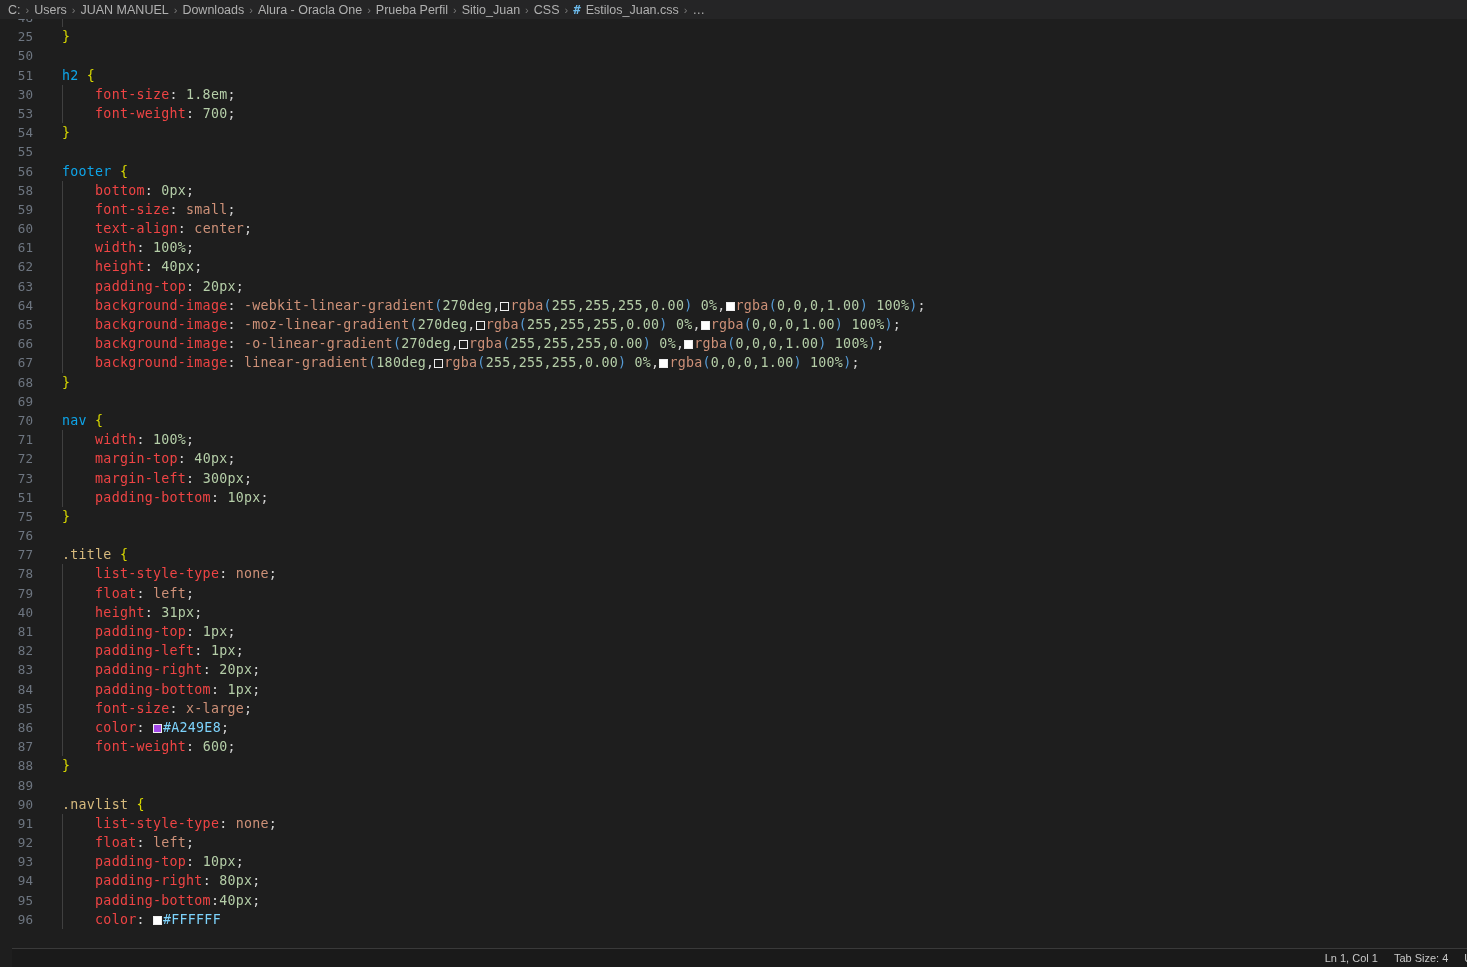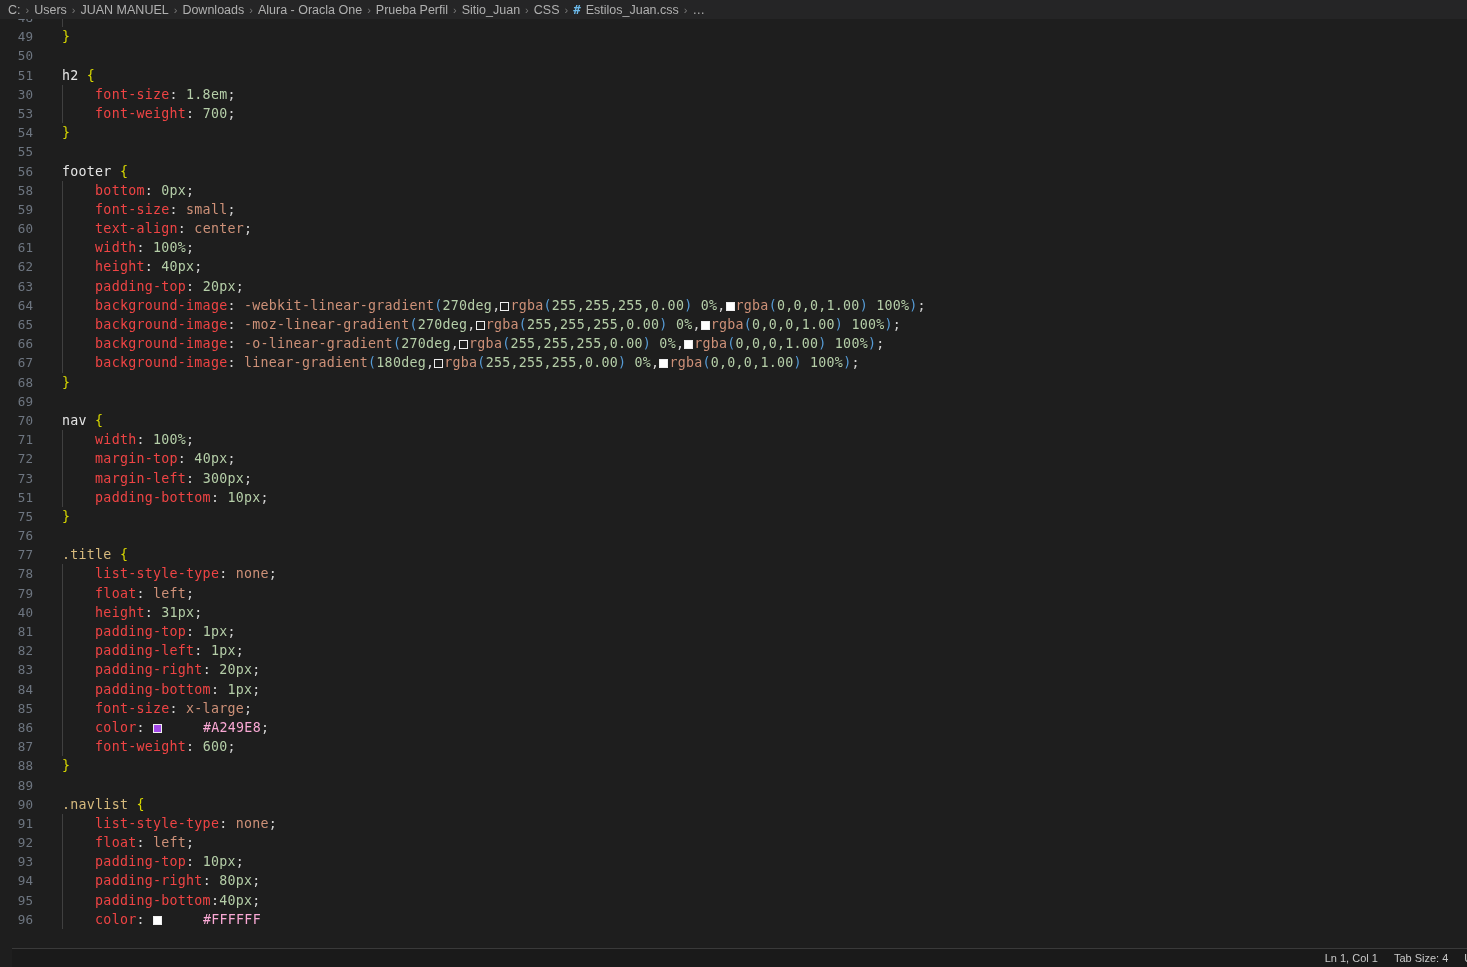--- a/index.html
+++ b/index.html
@@ -66,30 +66,30 @@
   
   .code.guide::before{
     content:"";
     position:absolute;
     left:18px; top:0; bottom:0;
     width:1px;
     background:#404040;
   }
 
   
-  .tk-sel      { color:#e5e5e5; }   
+  .tk-sel      { color:#0ea5e9; }   
   .tk-cls      { color:#d7ba7d;text-align:right; }   
   .tk-brace    { color:#d7d700; }   
   .tk-prop     { color:#ef4444; }   
   .tk-colon    { color:#d4d4d4; }
   .tk-kw       { color:#ce9178; }   
   .tk-num      { color:#b5cea8; }   
   .tk-punc     { color:#d4d4d4; }   
   .tk-fn       { color:#ce9178; }
-  .tk-hex      { color:#f9a8d4;padding-left:40px; }   
+  .tk-hex      { color:#7dd3fc; }   
   .tk-deg      { color:#b5cea8; }
   .tk-paren    { color:#569cd6; }
 
   
   .swatch{
     display:inline-block;
     width:9px; height:9px;
     border:1px solid #eeeeee;
     vertical-align:-1px;
     margin-right:1px;
@@ -135,21 +135,21 @@
     <span class="crumb-sep">›</span>
     <span class="crumb-icon">#</span>
     <span class="crumb">Estilos_Juan.css</span>
     <span class="crumb-sep">›</span>
     <span class="crumb">…</span>
   </div>
 
 <div id="editor">
   <div id="code-rows">
       <div class="row"><div class="ln">48</div><div class="code guide"></div></div>
-      <div class="row"><div class="ln">49</div><div class="code"><span class="tk-brace">}</span></div></div>
+      <div class="row"><div class="ln">25</div><div class="code"><span class="tk-brace">}</span></div></div>
       <div class="row"><div class="ln">50</div><div class="code"></div></div>
       <div class="row"><div class="ln">51</div><div class="code"><span class="tk-sel">h2 </span><span class="tk-brace">{</span></div></div>
       <div class="row"><div class="ln">30</div><div class="code guide"><span class="tk-prop">    font-size</span><span class="tk-colon">: </span><span class="tk-num">1.8em</span><span class="tk-punc">;</span></div></div>
       <div class="row"><div class="ln">53</div><div class="code guide"><span class="tk-prop">    font-weight</span><span class="tk-colon">: </span><span class="tk-num">700</span><span class="tk-punc">;</span></div></div>
       <div class="row"><div class="ln">54</div><div class="code"><span class="tk-brace">}</span></div></div>
       <div class="row"><div class="ln">55</div><div class="code"></div></div>
       <div class="row"><div class="ln">56</div><div class="code"><span class="tk-sel">footer </span><span class="tk-brace">{</span></div></div>
       <div class="row"><div class="ln">58</div><div class="code guide"><span class="tk-prop">    bottom</span><span class="tk-colon">: </span><span class="tk-num">0px</span><span class="tk-punc">;</span></div></div>
       <div class="row"><div class="ln">59</div><div class="code guide"><span class="tk-prop">    font-size</span><span class="tk-colon">: </span><span class="tk-kw">small</span><span class="tk-punc">;</span></div></div>
       <div class="row"><div class="ln">60</div><div class="code guide"><span class="tk-prop">    text-align</span><span class="tk-colon">: </span><span class="tk-kw">center</span><span class="tk-punc">;</span></div></div>

